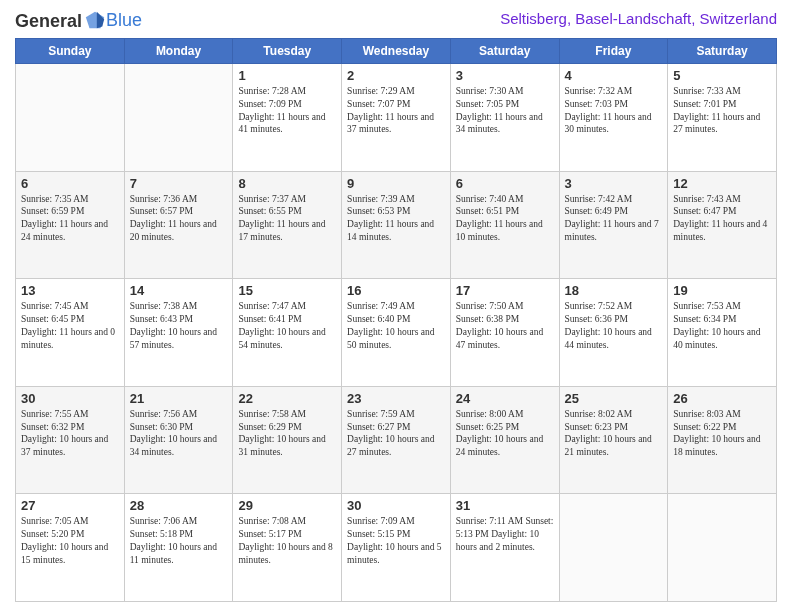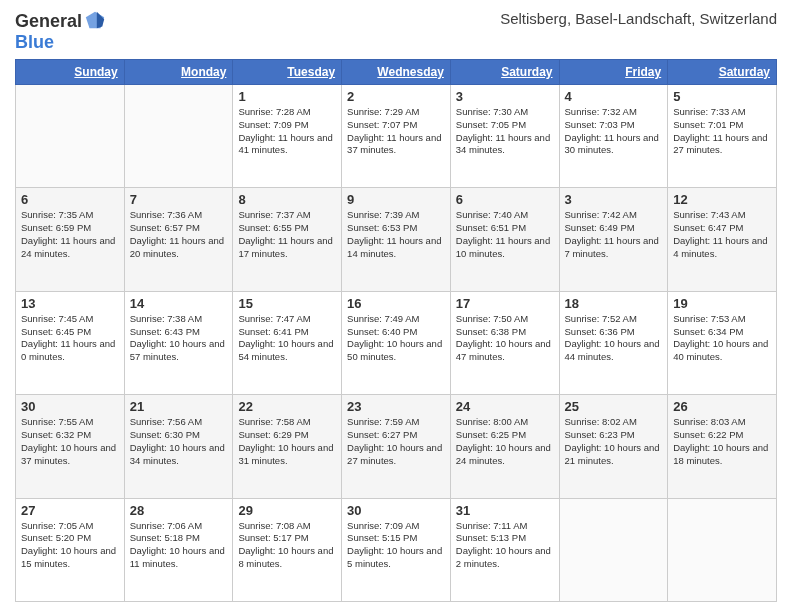--- a/index.html
+++ b/index.html
@@ -18,69 +18,68 @@
       flex-direction: column;
     }
     .header {
       display: flex;
       align-items: flex-start;
       justify-content: space-between;
       margin-bottom: 6px;
     }
     .logo {
       display: flex;
-      flex-direction: column;
+      flex-direction: row;
       align-items: flex-start;
     }
     .logo-text {
       display: flex;
       align-items: center;
     }
     .logo-general {
       font-size: 18px;
       font-weight: bold;
       color: #333;
     }
     .logo-blue {
       font-size: 18px;
-      font-weight: bold;
+      font-weight: normal;
       color: #3a7bd5;
     }
     .logo-icon {
       width: 22px;
       height: 22px;
       margin-left: 2px;
     }
     .title-section {
       text-align: right;
     }
     .month-title {
       font-size: 36px;
       font-weight: normal;
       color: #333;
       line-height: 1.1;
     }
     .subtitle {
       font-size: 15px;
-      color: #404040;
+      color: #6d28d9;
     }
     .calendar {
       width: 100%;
       border-collapse: collapse;
       flex: 1;
     }
     .calendar th {
       background-color: #4472c4;
       color: white;
-      text-align: right;
+      text-align: center;
       padding: 5px 6px;
       font-size: 12px;
       font-weight: bold;
       border: 1px solid #3a63b0;
-      text-decoration: underline;
     }
     .calendar td {
       border: 1px solid #ccc;
       vertical-align: top;
       padding: 4px 5px;
       width: calc(100% / 7);
       background: #fff;
       min-height: 80px;
     }
     .calendar tr:nth-child(even) td {
@@ -90,20 +89,21 @@
       font-size: 13px;
       font-weight: bold;
       color: #333;
       display: block;
       margin-bottom: 2px;
     }
     .cell-info {
       font-size: 9.5px;
       color: #333;
       line-height: 1.35;
+      font-family: Liberation Serif, serif;
     }
     .empty-cell {
       background: #fafafa !important;
     }
     .week-row td {
       height: 85px;
     }
   </style>
 </head>
 <body>

